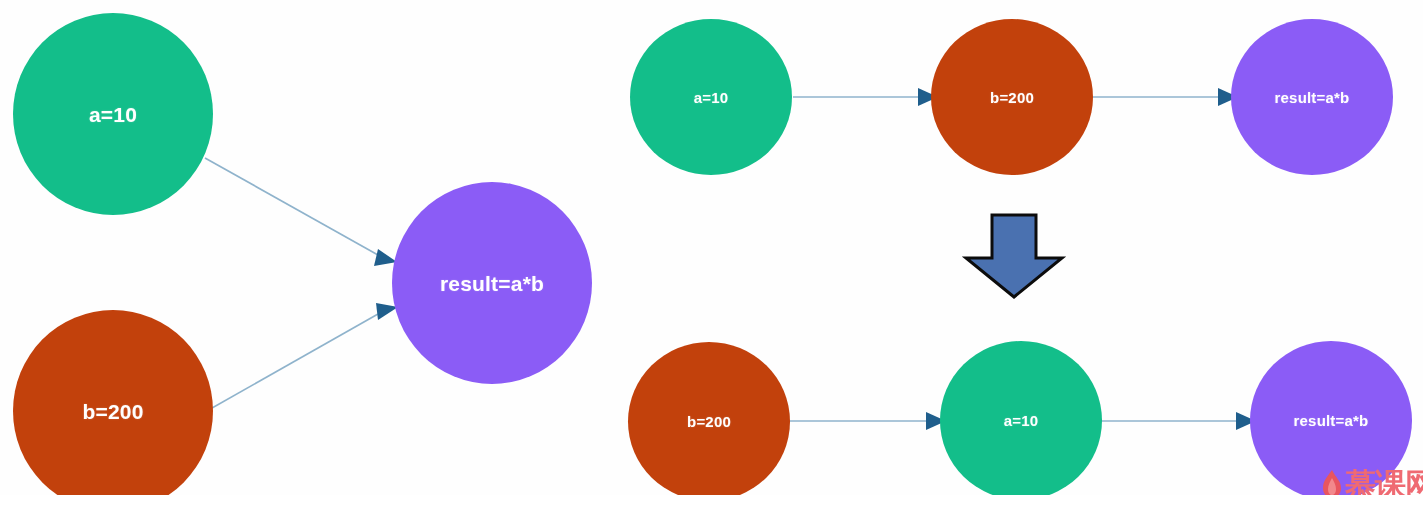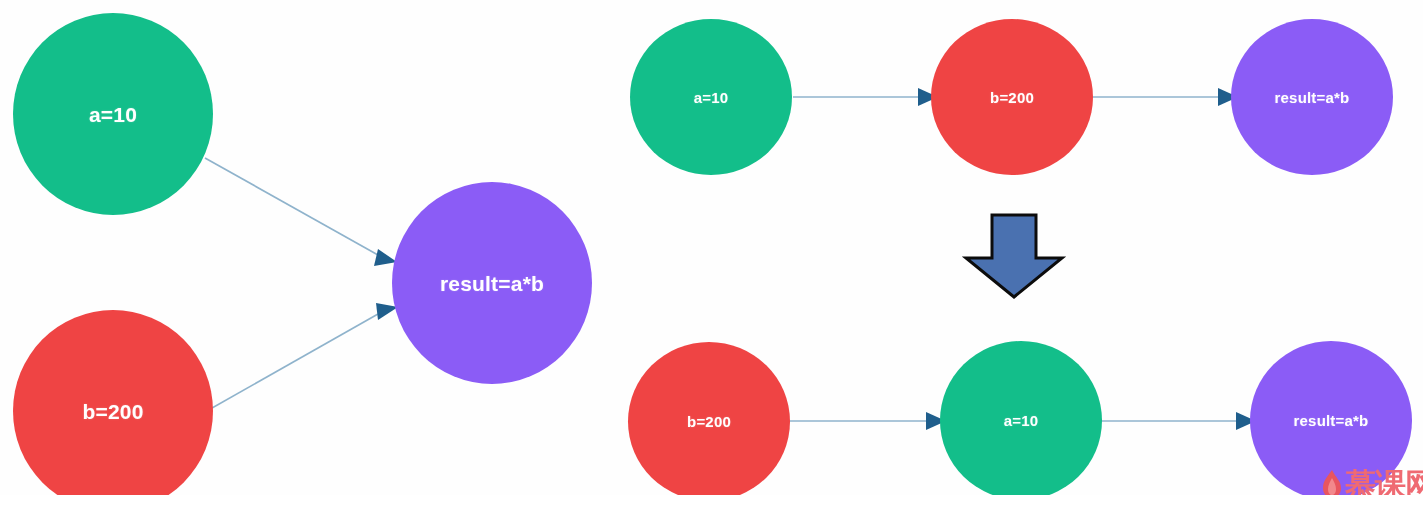--- a/index.html
+++ b/index.html
@@ -34,21 +34,21 @@
     text-align: center;
     line-height: 1;
     z-index: 3;
   }
   .node-label {
     display: block;
     text-shadow: 0 0 2px rgba(255,255,255,0.25);
     white-space: nowrap;
   }
   .node.green { background: #13be8a; }
-  .node.blue  { background: #ef4444; }
+  .node.blue  { background: #c2410c; }
   .node.orange{ background: #8b5cf6; }
 
   .node.lg { width: 200px; height: 202px; font-size: 21px; }
   .node.sm { width: 162px; height: 156px; font-size: 15px; }
   .node.sm2 { width: 162px; height: 159px; font-size: 15px; }
 
   svg.edges {
     position: absolute;
     left: 0; top: 0;
     width: 1423px;

